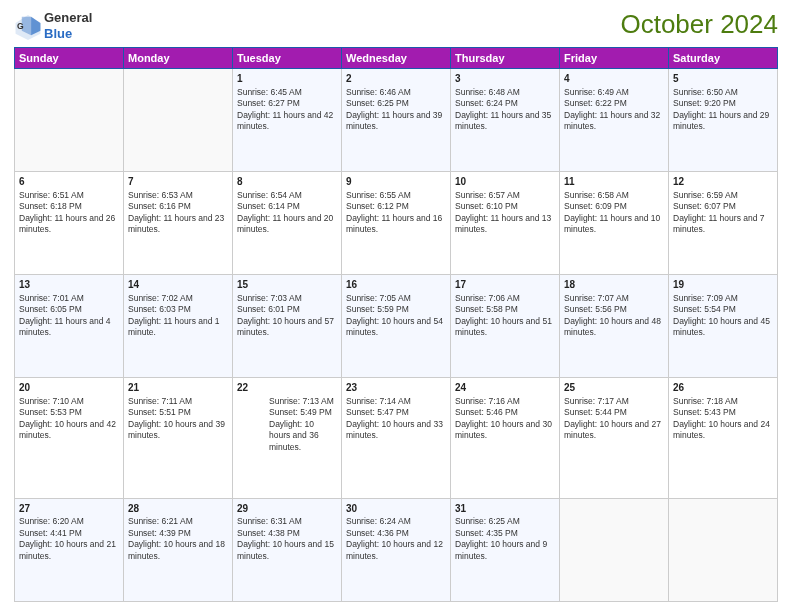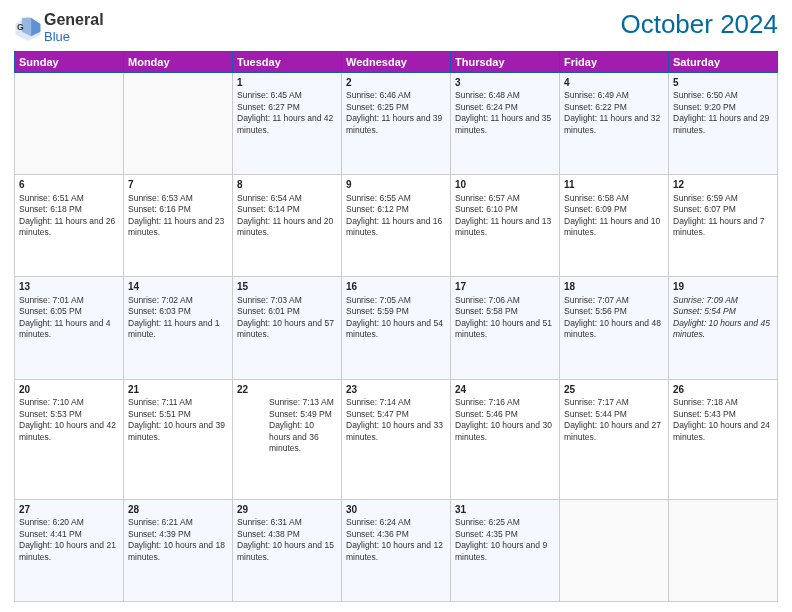--- a/index.html
+++ b/index.html
@@ -36,21 +36,21 @@
     .logo-icon {
       width: 28px;
       height: 28px;
     }
     .title-block {
       text-align: right;
     }
     .month-year {
       font-size: 26px;
       font-weight: normal;
-      color: #0369a1;
+      color: #4d7c0f;
       line-height: 1.1;
     }
     .location {
       font-size: 13px;
       color: #444;
       margin-top: 2px;
     }
     .calendar {
       flex: 1;
       border-collapse: collapse;
@@ -103,22 +103,22 @@
 <div class="page">
   <div class="header">
     <div class="logo">
       <svg class="logo-icon" viewBox="0 0 36 36">
         <polygon points="18,4 34,14 34,28 18,36 2,28 2,14" fill="#2a6cc4" opacity="0.15"></polygon>
         <polygon points="22,6 34,14 34,24 22,30" fill="#2a6cc4" opacity="0.7"></polygon>
         <polygon points="10,6 22,6 22,30 10,24" fill="#2a6cc4" opacity="0.4"></polygon>
         <text x="4" y="22" font-size="11" font-weight="bold" fill="#333">G</text>
       </svg>
       <div class="logo-text">
-        <div style="color:#333;font-size:16px;font-weight:bold;">General</div>
-        <div style="color:#2a6cc4;font-size:13px;font-weight:normal;">Blue</div>
+        <div style="color:#333;font-size:13px;font-weight:bold;">General</div>
+        <div style="color:#2a6cc4;font-size:13px;font-weight:bold;">Blue</div>
       </div>
     </div>
     <div class="title-block">
       <div class="month-year">October 2024</div>
     </div>
   </div>
 
   <table class="calendar">
     <thead>
       <tr>
@@ -244,21 +244,21 @@
 Daylight: 10 hours and 51 minutes.</div>
           </td>
           <td>
             <span class="day-number">18</span>
             <div class="day-info" style="white-space: pre-line;">Sunrise: 7:07 AM
 Sunset: 5:56 PM
 Daylight: 10 hours and 48 minutes.</div>
           </td>
           <td>
             <span class="day-number">19</span>
-            <div class="day-info" style="white-space: pre-line; font-style: italic;">Sunrise: 7:09 AM
+            <div class="day-info" style="white-space: pre-line;">Sunrise: 7:09 AM
 Sunset: 5:54 PM
 Daylight: 10 hours and 45 minutes.</div>
           </td>
         </tr>
         <tr>
           <td>
             <span class="day-number">20</span>
             <div class="day-info" style="white-space: pre-line;">Sunrise: 7:10 AM
 Sunset: 5:53 PM
 Daylight: 10 hours and 42 minutes.</div>

